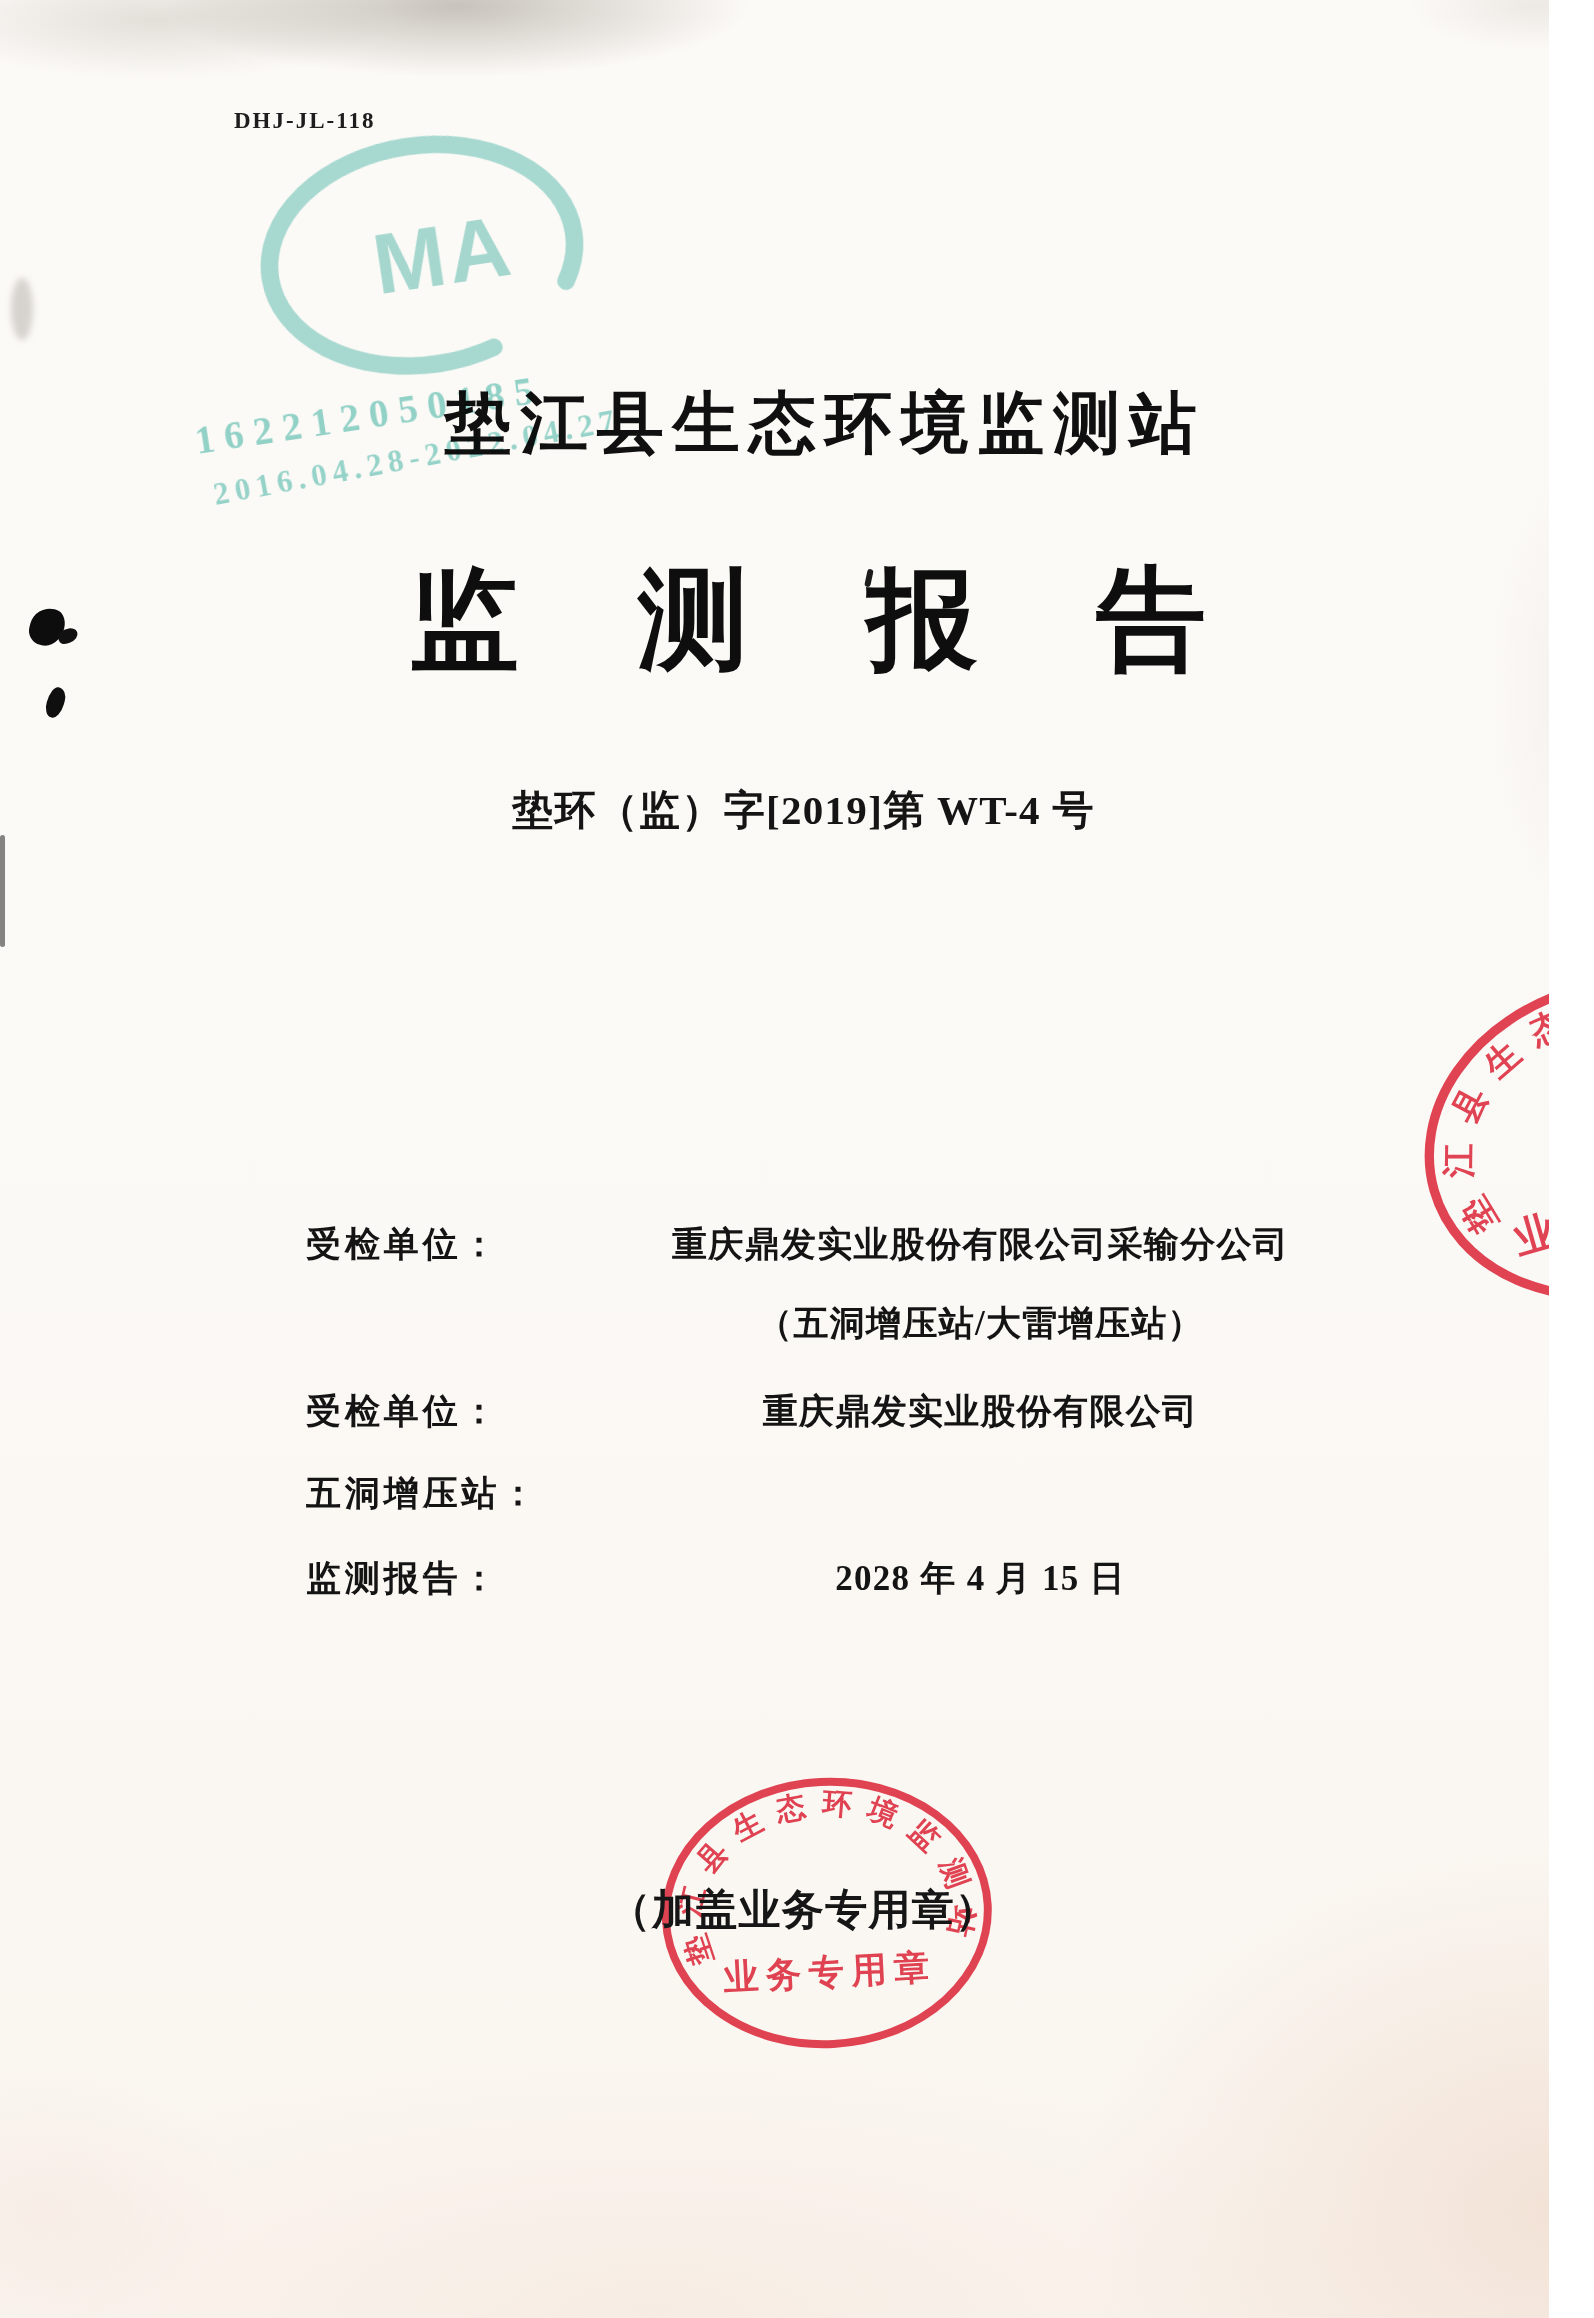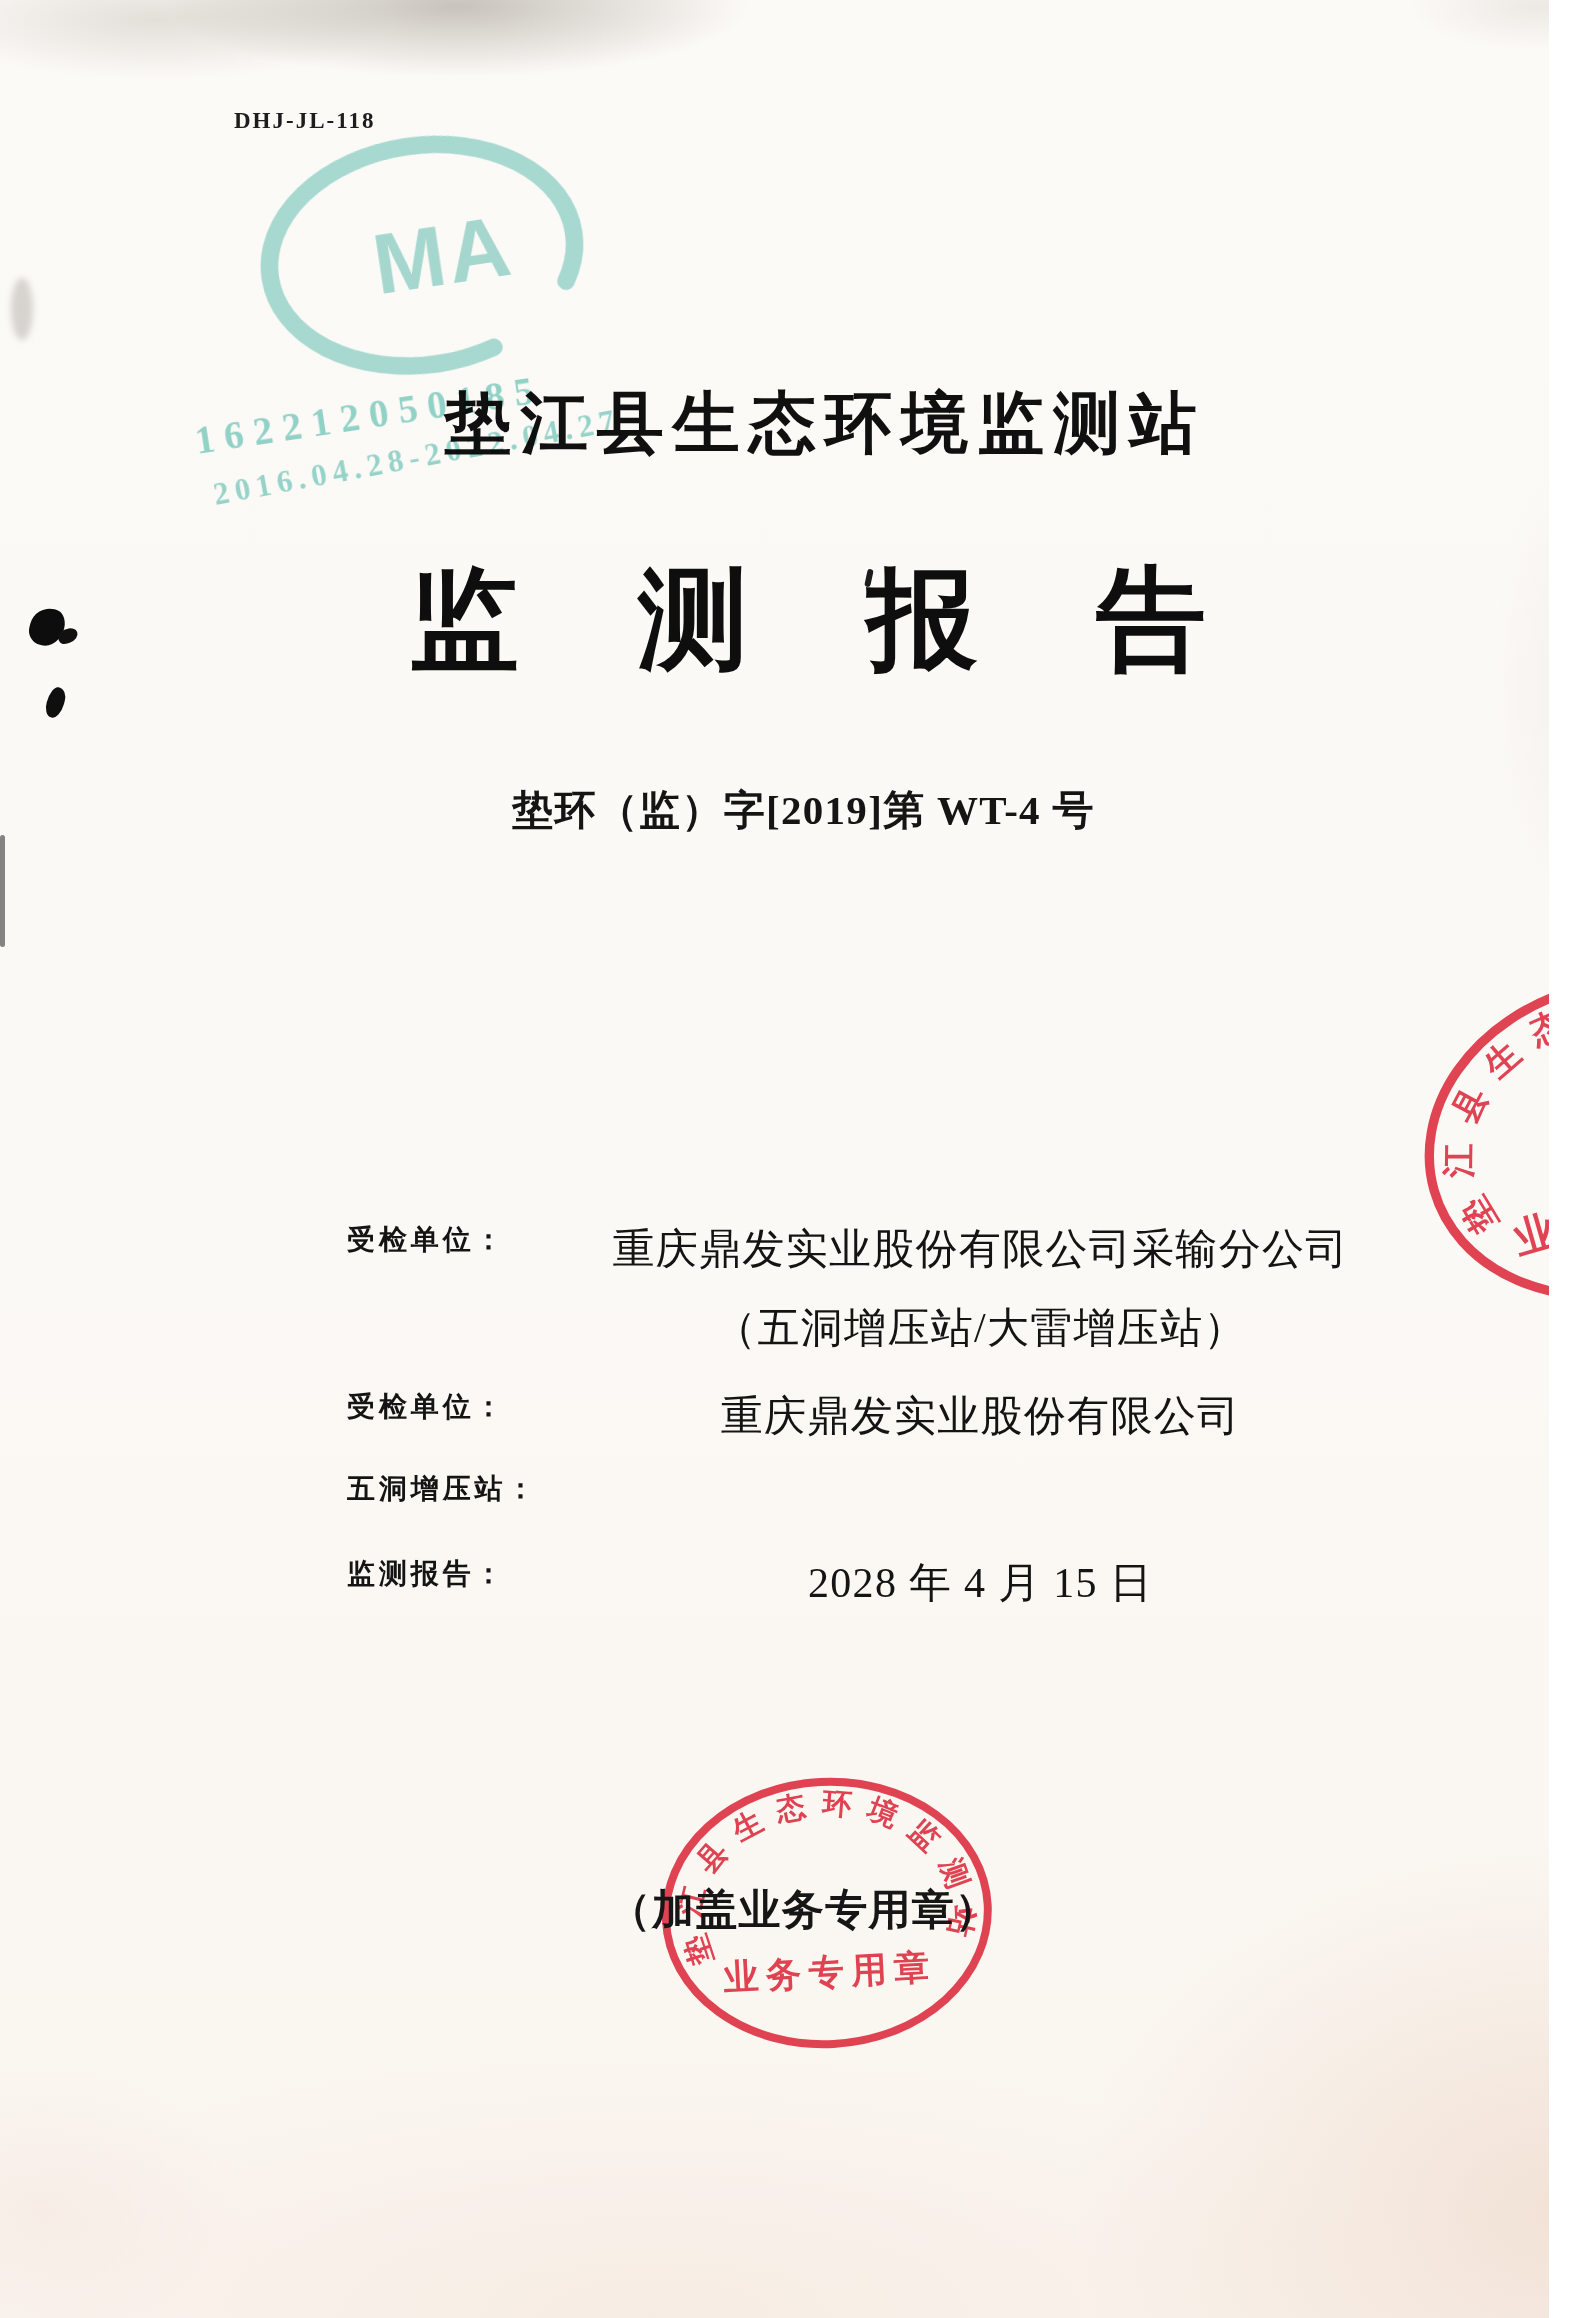--- a/index.html
+++ b/index.html
@@ -28,22 +28,22 @@
     left:0;right:0;top:557px;margin:0;text-align:center;
     font-size:110px;font-weight:700;color:#0e0e0e;line-height:1.15;
     letter-spacing:119px;padding-left:119px;transform:translateX(33px);
   }
   .doc-number{
     left:0;right:0;top:783px;text-align:center;
     font-size:41px;font-weight:700;color:#151515;letter-spacing:1.3px;
     transform:translateX(29px);
   }
   .field-row{left:0;top:0;width:1595px;height:60px;}
-  .field-label{position:absolute;left:306px;top:0;font-size:28px;font-weight:700;color:#141414;letter-spacing:3.9px;white-space:nowrap;margin-left:41px;}
-  .field-value{position:absolute;left:585px;top:0;width:791px;text-align:center;font-size:42px;font-weight:400;color:#141414;letter-spacing:1.3px;white-space:nowrap;}
+  .field-label{position:absolute;left:306px;top:0;font-size:35px;font-weight:700;color:#141414;letter-spacing:3.9px;white-space:nowrap;}
+  .field-value{position:absolute;left:585px;top:0;width:791px;text-align:center;font-size:35px;font-weight:700;color:#141414;letter-spacing:1.3px;white-space:nowrap;}
   .stamp-note{
     left:0;right:0;top:1882px;text-align:center;z-index:6;
     font-size:42px;font-weight:600;color:#161616;letter-spacing:1.3px;
     transform:translateX(29px);
   }
   
   .cma{left:165px;top:124px;width:765px;height:314px;transform:rotate(-8.5deg);transform-origin:38% 55%;z-index:2;mix-blend-mode:multiply;}
   .cma-ring{position:absolute;left:97px;top:3.9px;filter:blur(0.7px);}
   .cma-ring ellipse{fill:none;stroke:#56bdb1;stroke-width:27;stroke-linecap:round;opacity:.50;}
   .cma-ma{font-family:"Liberation Sans","DejaVu Sans",sans-serif;font-weight:700;font-size:132px;fill:#56bdb1;opacity:.52;letter-spacing:4px;}

